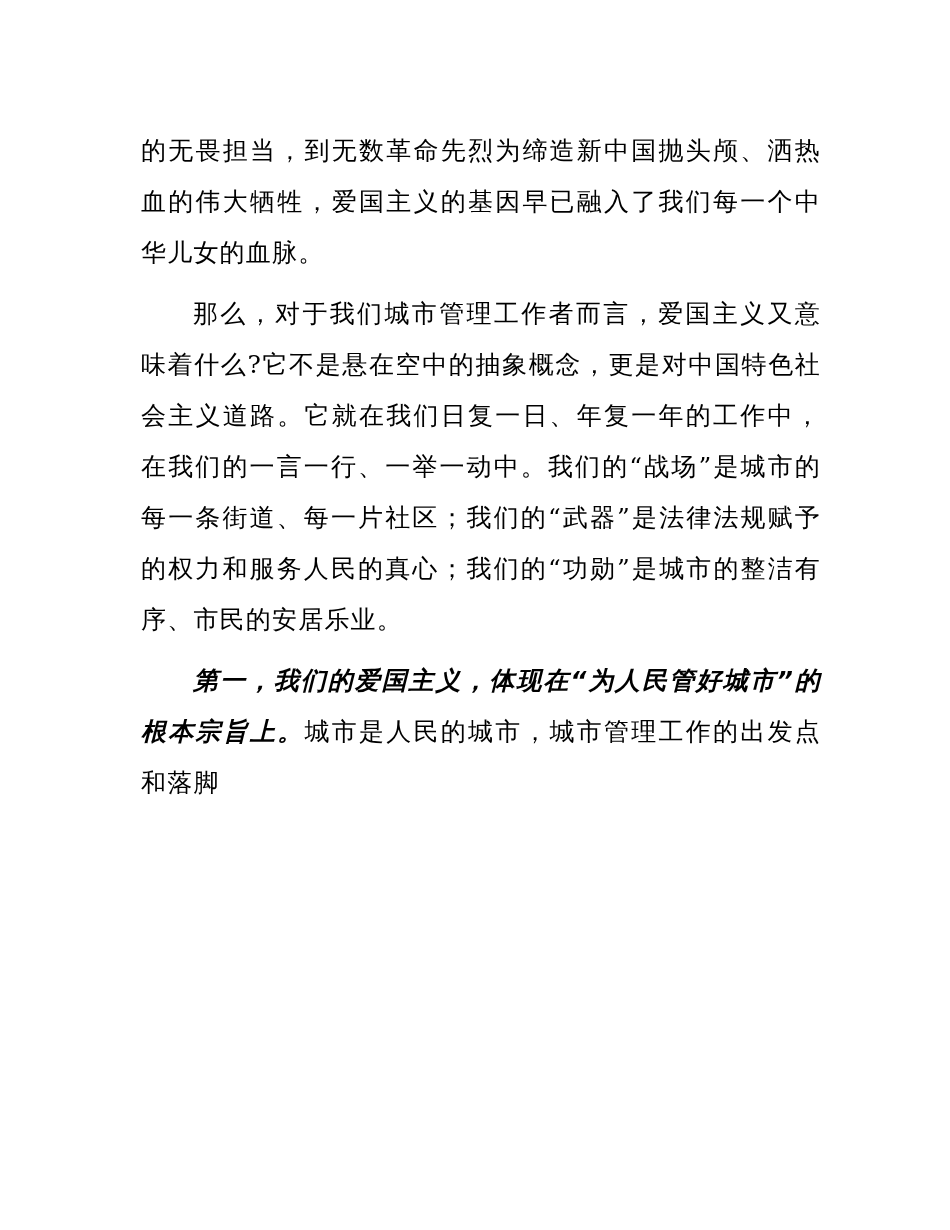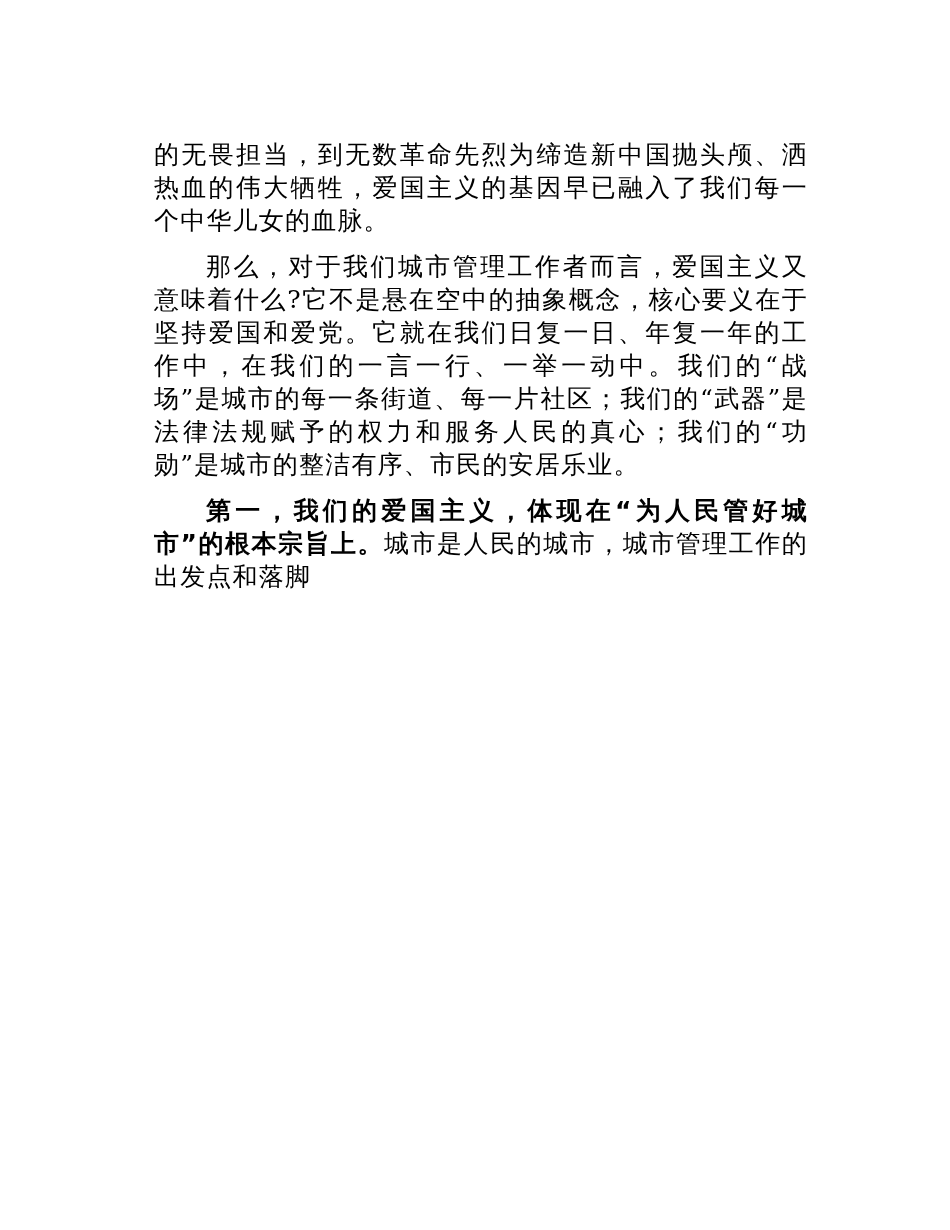--- a/index.html
+++ b/index.html
@@ -15,41 +15,42 @@
       font-family: "DejaVu Serif", "Liberation Serif", serif;
       color: #000000;
     }
     .page {
       position: absolute;
       left: 141px;
       top: 125px;
       width: 680px;
     }
     .para {
-      margin: 13px;
+      margin: 0;
       padding: 0;
       font-size: 25px;
-      line-height: 33px;
+      line-height: 51px;
       letter-spacing: 1.2px;
       text-align: justify;
       text-justify: inter-character;
       text-indent: 52px;
       word-break: break-all;
     }
     .para.first {
       text-indent: 0;
     }
     .para + .para {
       margin-top: 10px;
     }
     .bold {
       font-family: "DejaVu Sans", "Liberation Sans", sans-serif;
       font-weight: bold;
+      font-style: italic;
     }
   </style>
 </head>
 <body>
 
 <div class="page">
   <p class="para first">的无畏担当，到无数革命先烈为缔造新中国抛头颅、洒热血的伟大牺牲，爱国主义的基因早已融入了我们每一个中华儿女的血脉。</p>
-  <p class="para">那么，对于我们城市管理工作者而言，爱国主义又意味着什么?它不是悬在空中的抽象概念，核心要义在于坚持爱国和爱党。它就在我们日复一日、年复一年的工作中，在我们的一言一行、一举一动中。我们的“战场”是城市的每一条街道、每一片社区；我们的“武器”是法律法规赋予的权力和服务人民的真心；我们的“功勋”是城市的整洁有序、市民的安居乐业。</p>
+  <p class="para">那么，对于我们城市管理工作者而言，爱国主义又意味着什么?它不是悬在空中的抽象概念，更是对中国特色社会主义道路。它就在我们日复一日、年复一年的工作中，在我们的一言一行、一举一动中。我们的“战场”是城市的每一条街道、每一片社区；我们的“武器”是法律法规赋予的权力和服务人民的真心；我们的“功勋”是城市的整洁有序、市民的安居乐业。</p>
   <p class="para"><span class="bold">第一，我们的爱国主义，体现在“为人民管好城市”的根本宗旨上。</span><span>城市是人民的城市，城市管理工作的出发点和落脚</span></p>
 </div>
 
 </body></html>

